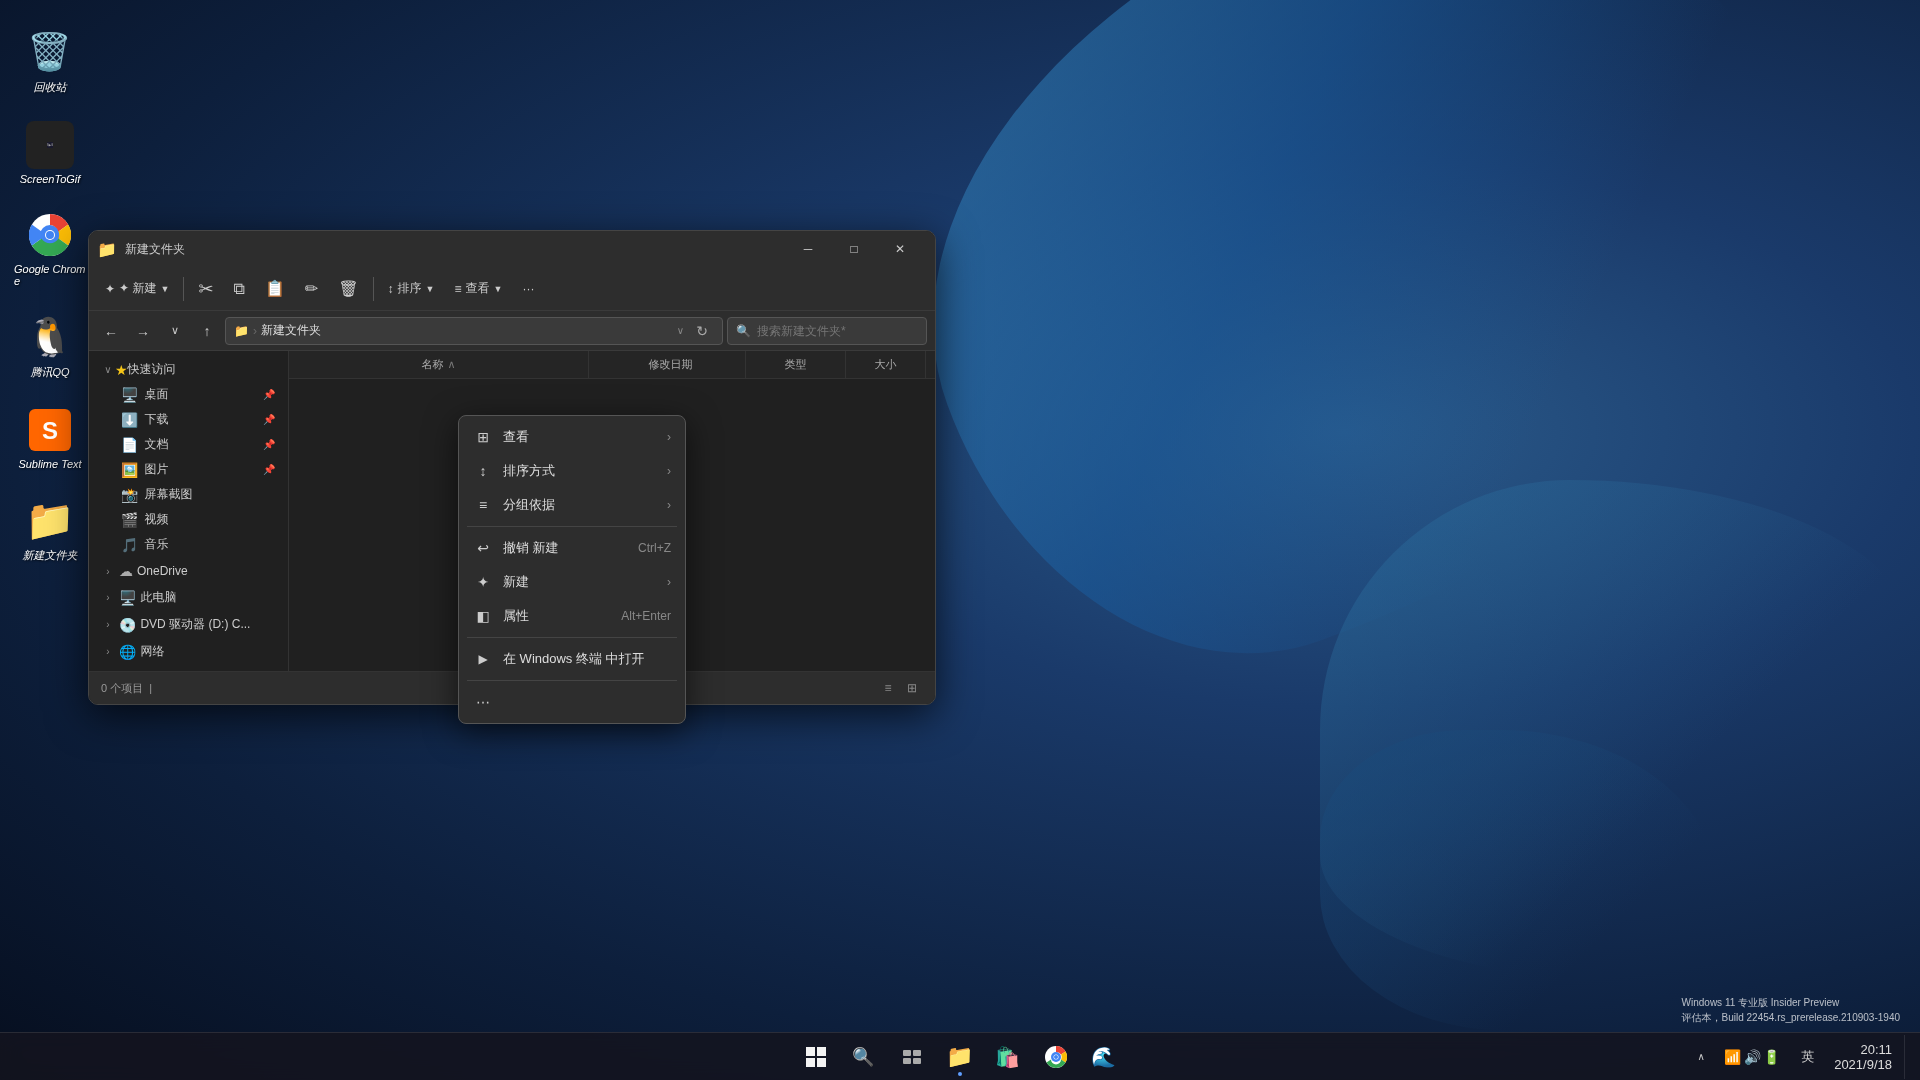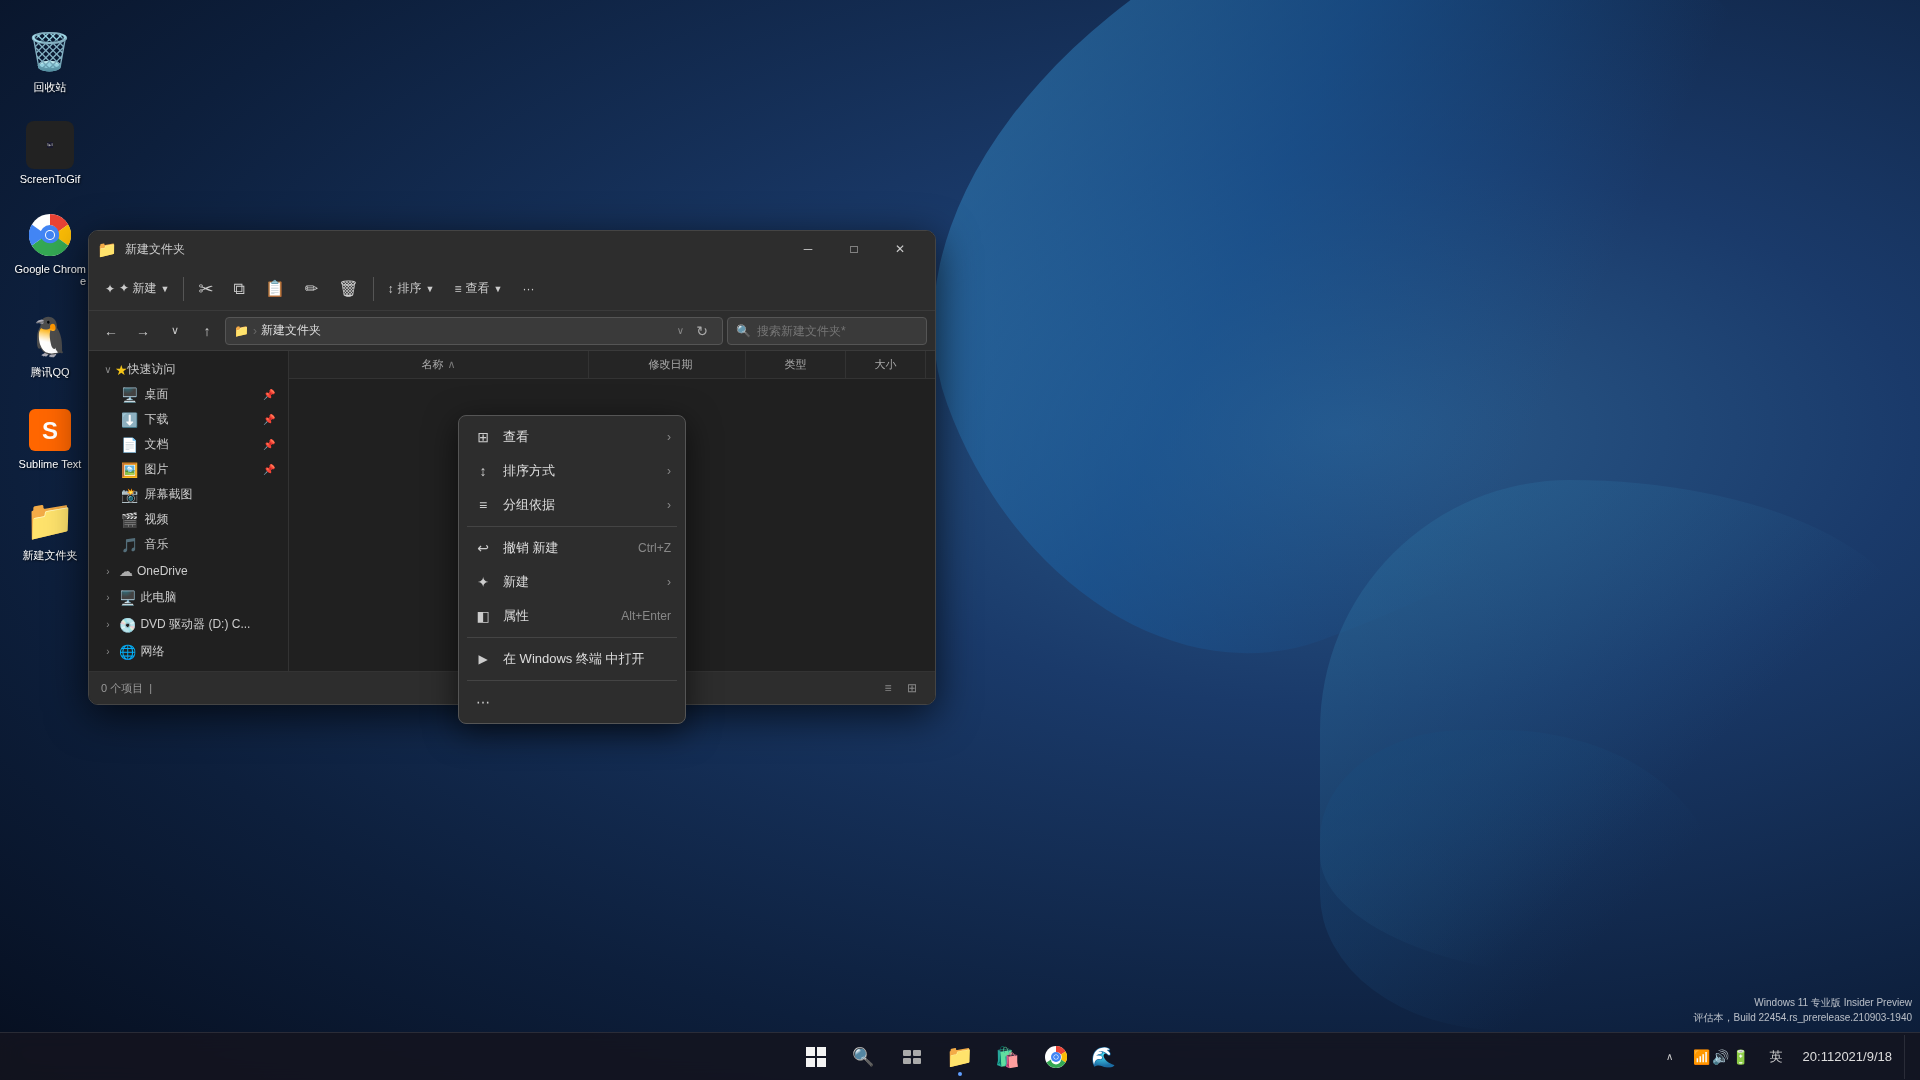--- a/index.html
+++ b/index.html
@@ -76,23 +76,24 @@
       height: 48px;
       display: flex;
       align-items: center;
       justify-content: center;
       font-size: 36px;
       margin-bottom: 4px;
     }
     .desktop-icon .icon-label {
       color: white;
       font-size: 11px;
-      text-align: right;
+      text-align: left;
       text-shadow: 1px 1px 2px rgba(0,0,0,0.8);
       word-break: break-all;
+      font-style: italic;
     }
 
     
     .explorer-window {
       position: absolute;
       top: 230px;
       left: 88px;
       width: 848px;
       height: 475px;
       background: #202020;
@@ -495,34 +496,34 @@
     .sys-icon { font-size: 14px; color: #ccc; }
     .taskbar-lang {
       color: #ccc;
       font-size: 13px;
       padding: 4px 8px;
       cursor: pointer;
       border-radius: 4px;
     }
     .taskbar-time {
       display: flex;
+      flex-direction: column;
       align-items: flex-end;
       padding: 2px 8px;
       cursor: pointer;
       border-radius: 4px;
     }
     .time-time { color: #ddd; font-size: 13px; }
     .time-date { color: #ddd; font-size: 13px; }
 
     
     .system-info {
       position: absolute;
       bottom: 55px;
-      right: 8px;
-      text-align: right;
+      right: 20px;
     }
     .sys-info-line {
       color: rgba(255,255,255,0.7);
       font-size: 10px;
       line-height: 1.5;
     }
 
     
     .show-desktop {
       width: 8px;

